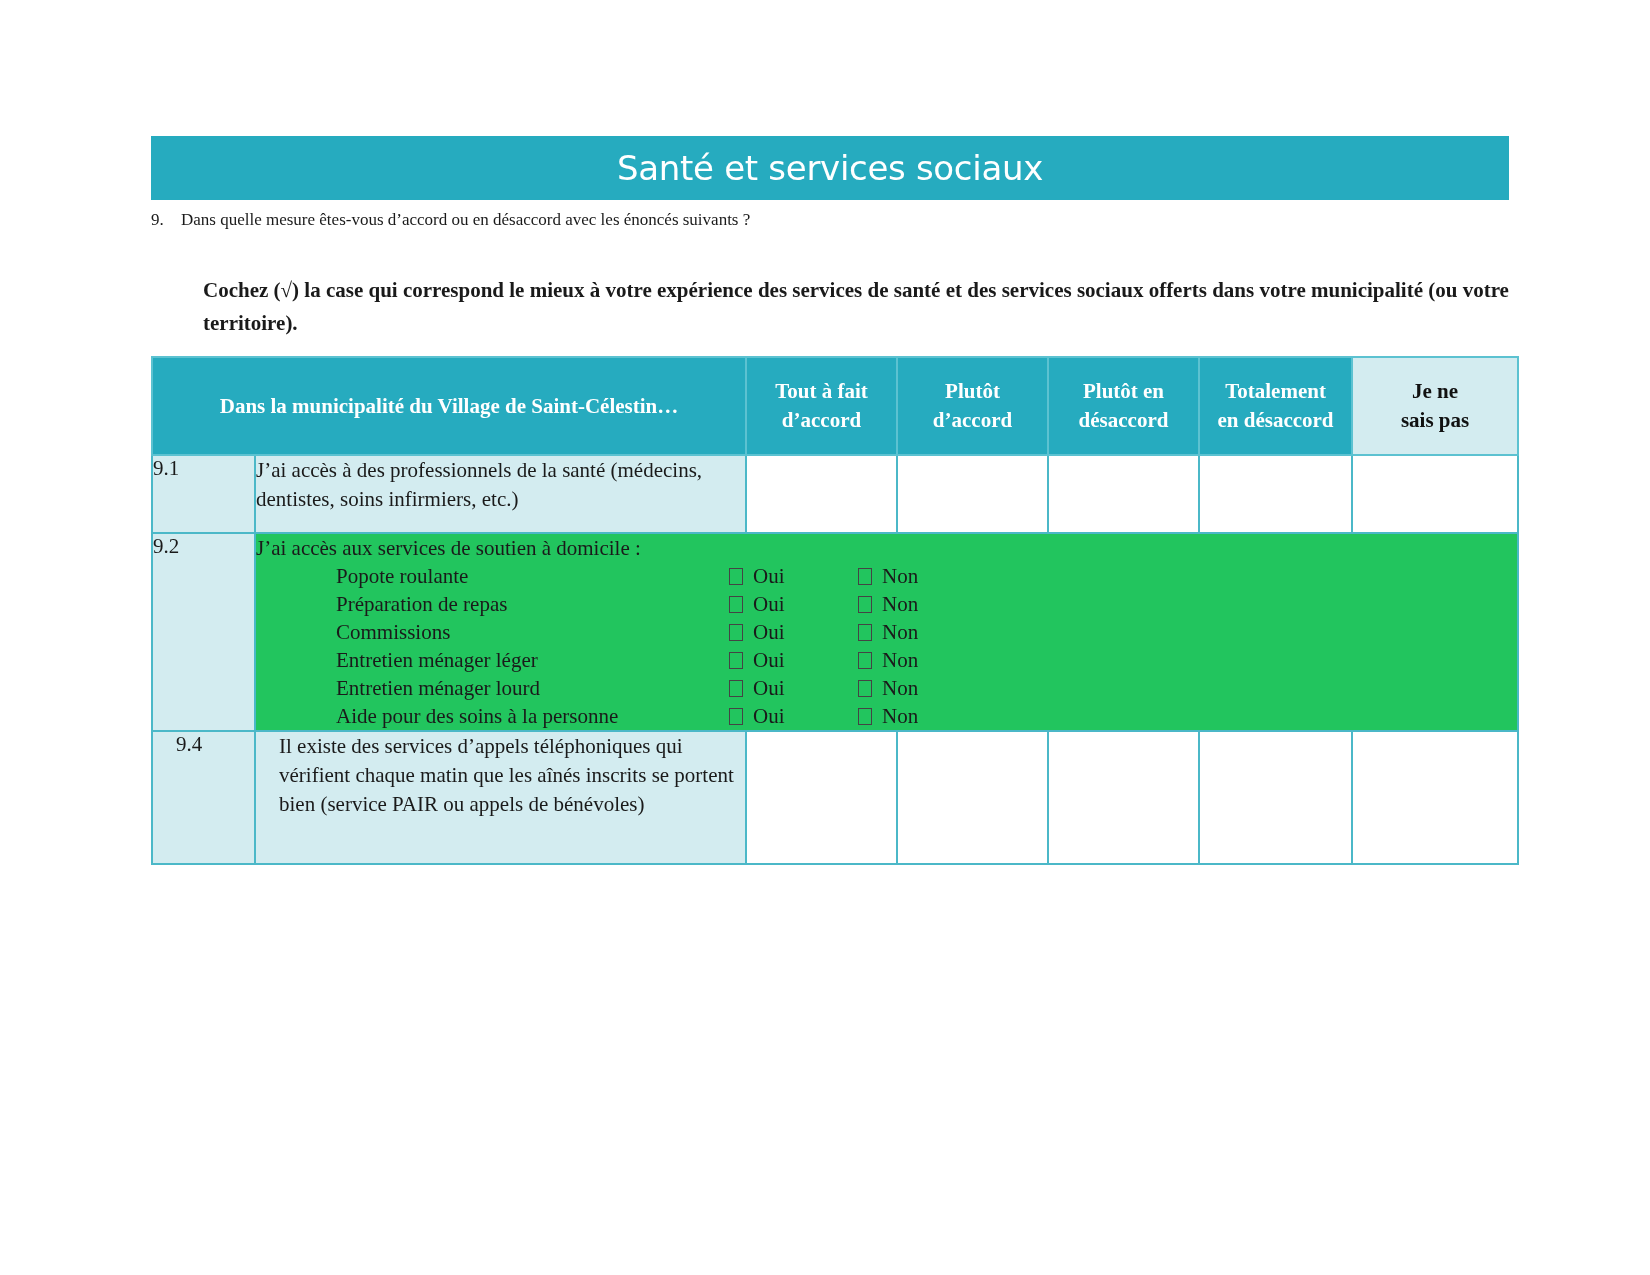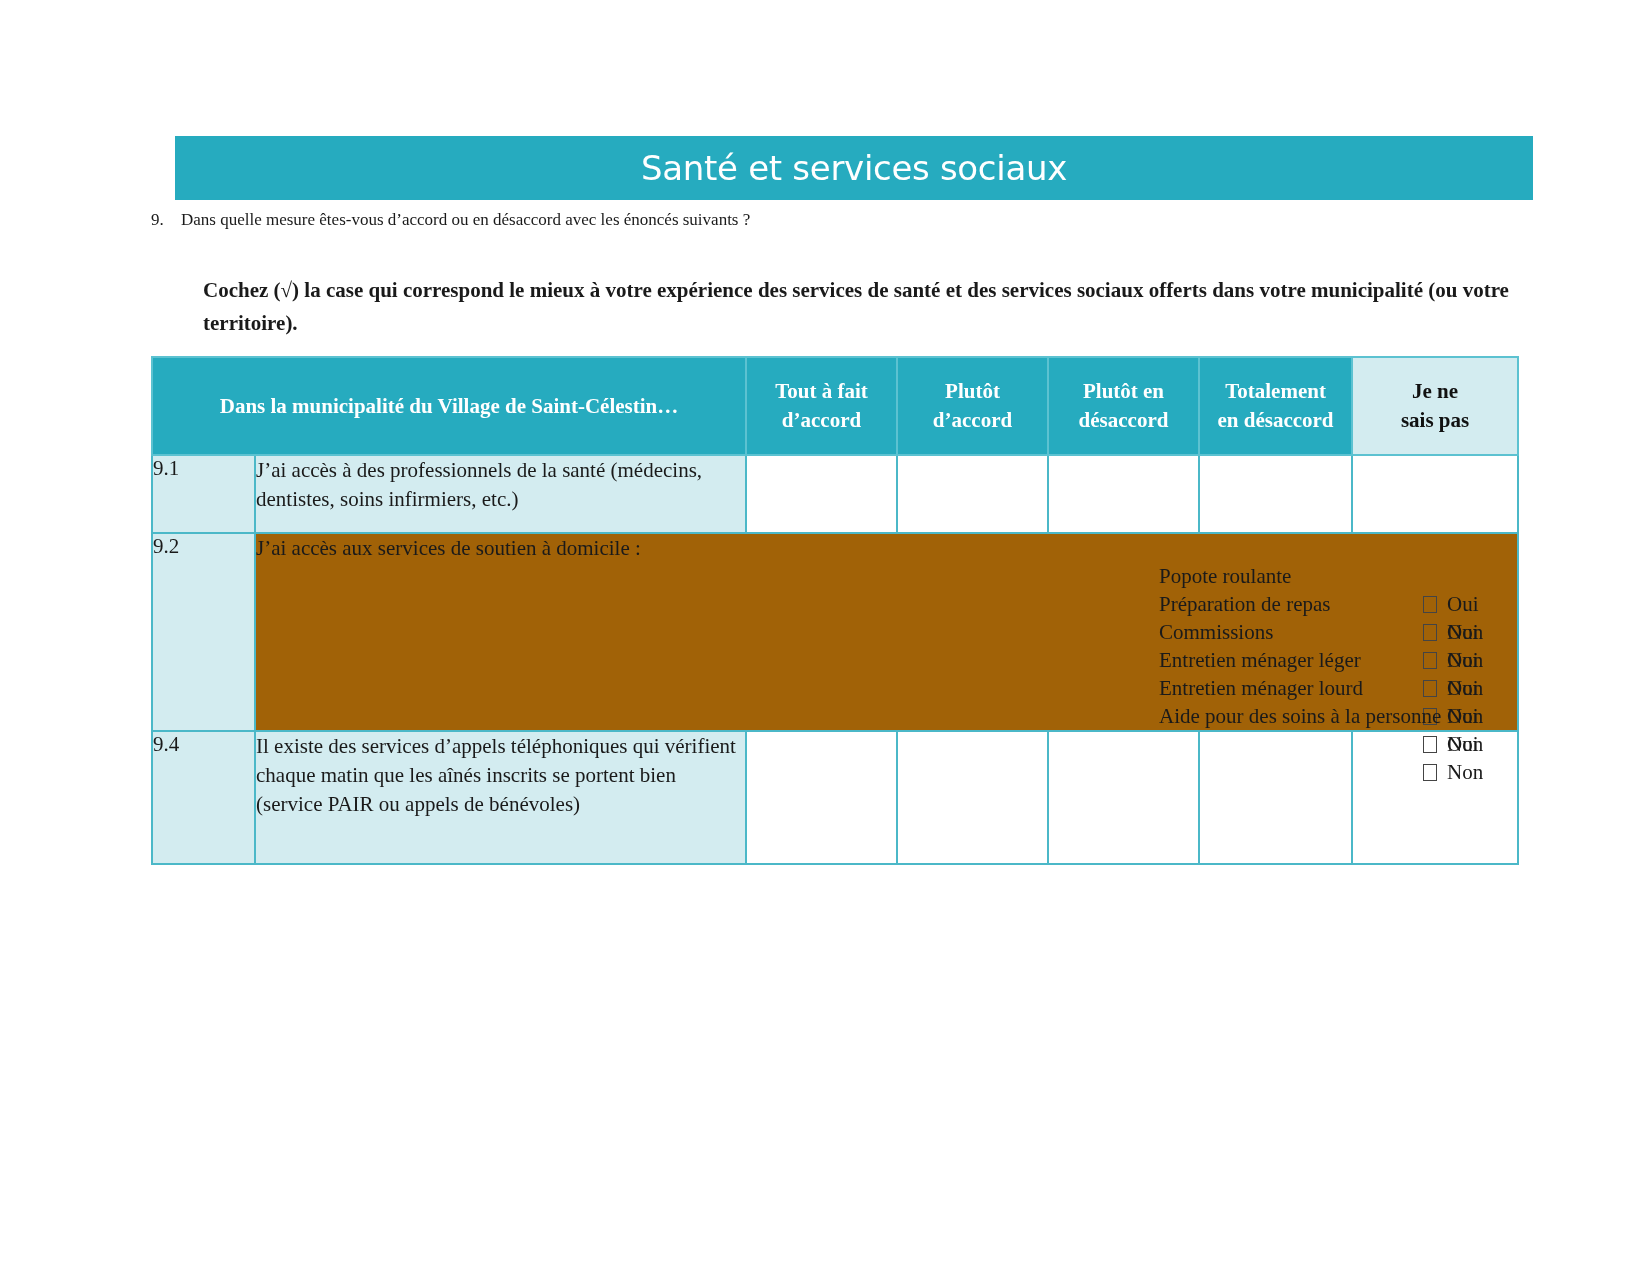--- a/index.html
+++ b/index.html
@@ -2,46 +2,46 @@
 <html><head>
   <meta charset="utf-8">
   <style>
     html, body { margin: 0; padding: 0; background: #ffffff; }
     body { width: 1650px; height: 1275px; position: relative; overflow: hidden;
            font-family: "Liberation Serif", "DejaVu Serif", serif; color: #1a1a1a; }
 
     .banner { position: absolute; left: 151px; top: 136px; width: 1358px; height: 64px;
               background: #26abbf; color: #ffffff; display: flex; align-items: center; justify-content: center;
               font-family: "DejaVu Sans", "Liberation Sans", sans-serif; font-size: 34px; font-weight: 500;
-              letter-spacing: -0.3px; margin-left: 24px; }
+              letter-spacing: -0.3px; }
 
     .question { position: absolute; left: 151px; top: 210px; font-size: 17px; }
     .question .num { display: inline-block; width: 30px; }
 
     .instruction { position: absolute; left: 203px; top: 274px; width: 1310px; font-size: 21px;
                    font-weight: bold; line-height: 33px; }
 
     table.grid { position: absolute; left: 151px; top: 356px; width: 1366px; border-collapse: collapse;
                  font-size: 21px; table-layout: fixed; border-radius: 17px; }
     table.grid td, table.grid th { border: 2px solid #4bb8c8; padding: 0; vertical-align: top; }
     table.grid th { background: #26abbf; color: #ffffff; font-weight: bold; text-align: center;
                     vertical-align: middle; height: 96px; line-height: 29px; border-color: #5cc2d1; }
     table.grid th.lead { font-size: 21px; }
     table.grid th.dk { background: #d3ecf0; color: #111111; }
     td.num { background: #d3ecf0; padding: 20px 0 0 24px; border-right: 1.5px solid #222 !important; }
     td.stmt { background: #d3ecf0; padding: 14px 10px 0 10px; line-height: 29px; }
     td.ans { background: #ffffff; }
     tr.r91 td { height: 76px; }
     tr.r92 td { height: 196px; }
     tr.r93 td { height: 77px; }
-    tr.r94 td { height: 131px; }
+    tr.r94 td { height: 131px; padding-left: 23px; }
     tr.r95 td { height: 102px; }
 
-    td.sub { background: #a16207; padding: 4px 10px 0 10px; line-height: 28px; }
-    .subrow { display: flex; align-items: flex-end; height: 28px; flex-direction: column; }
+    td.sub { background: #22c55e; padding: 4px 10px 0 10px; line-height: 28px; }
+    .subrow { display: flex; align-items: flex-start; height: 28px; }
     .subrow .lbl { width: 358px; padding-left: 80px; }
     .opt { display: inline-flex; align-items: center; width: 94px; padding-left: 35px; }
     .box { display: inline-block; width: 12px; height: 15px; border: 1px solid #444; margin-right: 10px; background: transparent; }
   </style>
 </head>
 <body>
 
 <div class="banner">
   <span>Santé et services sociaux</span>
 </div>

